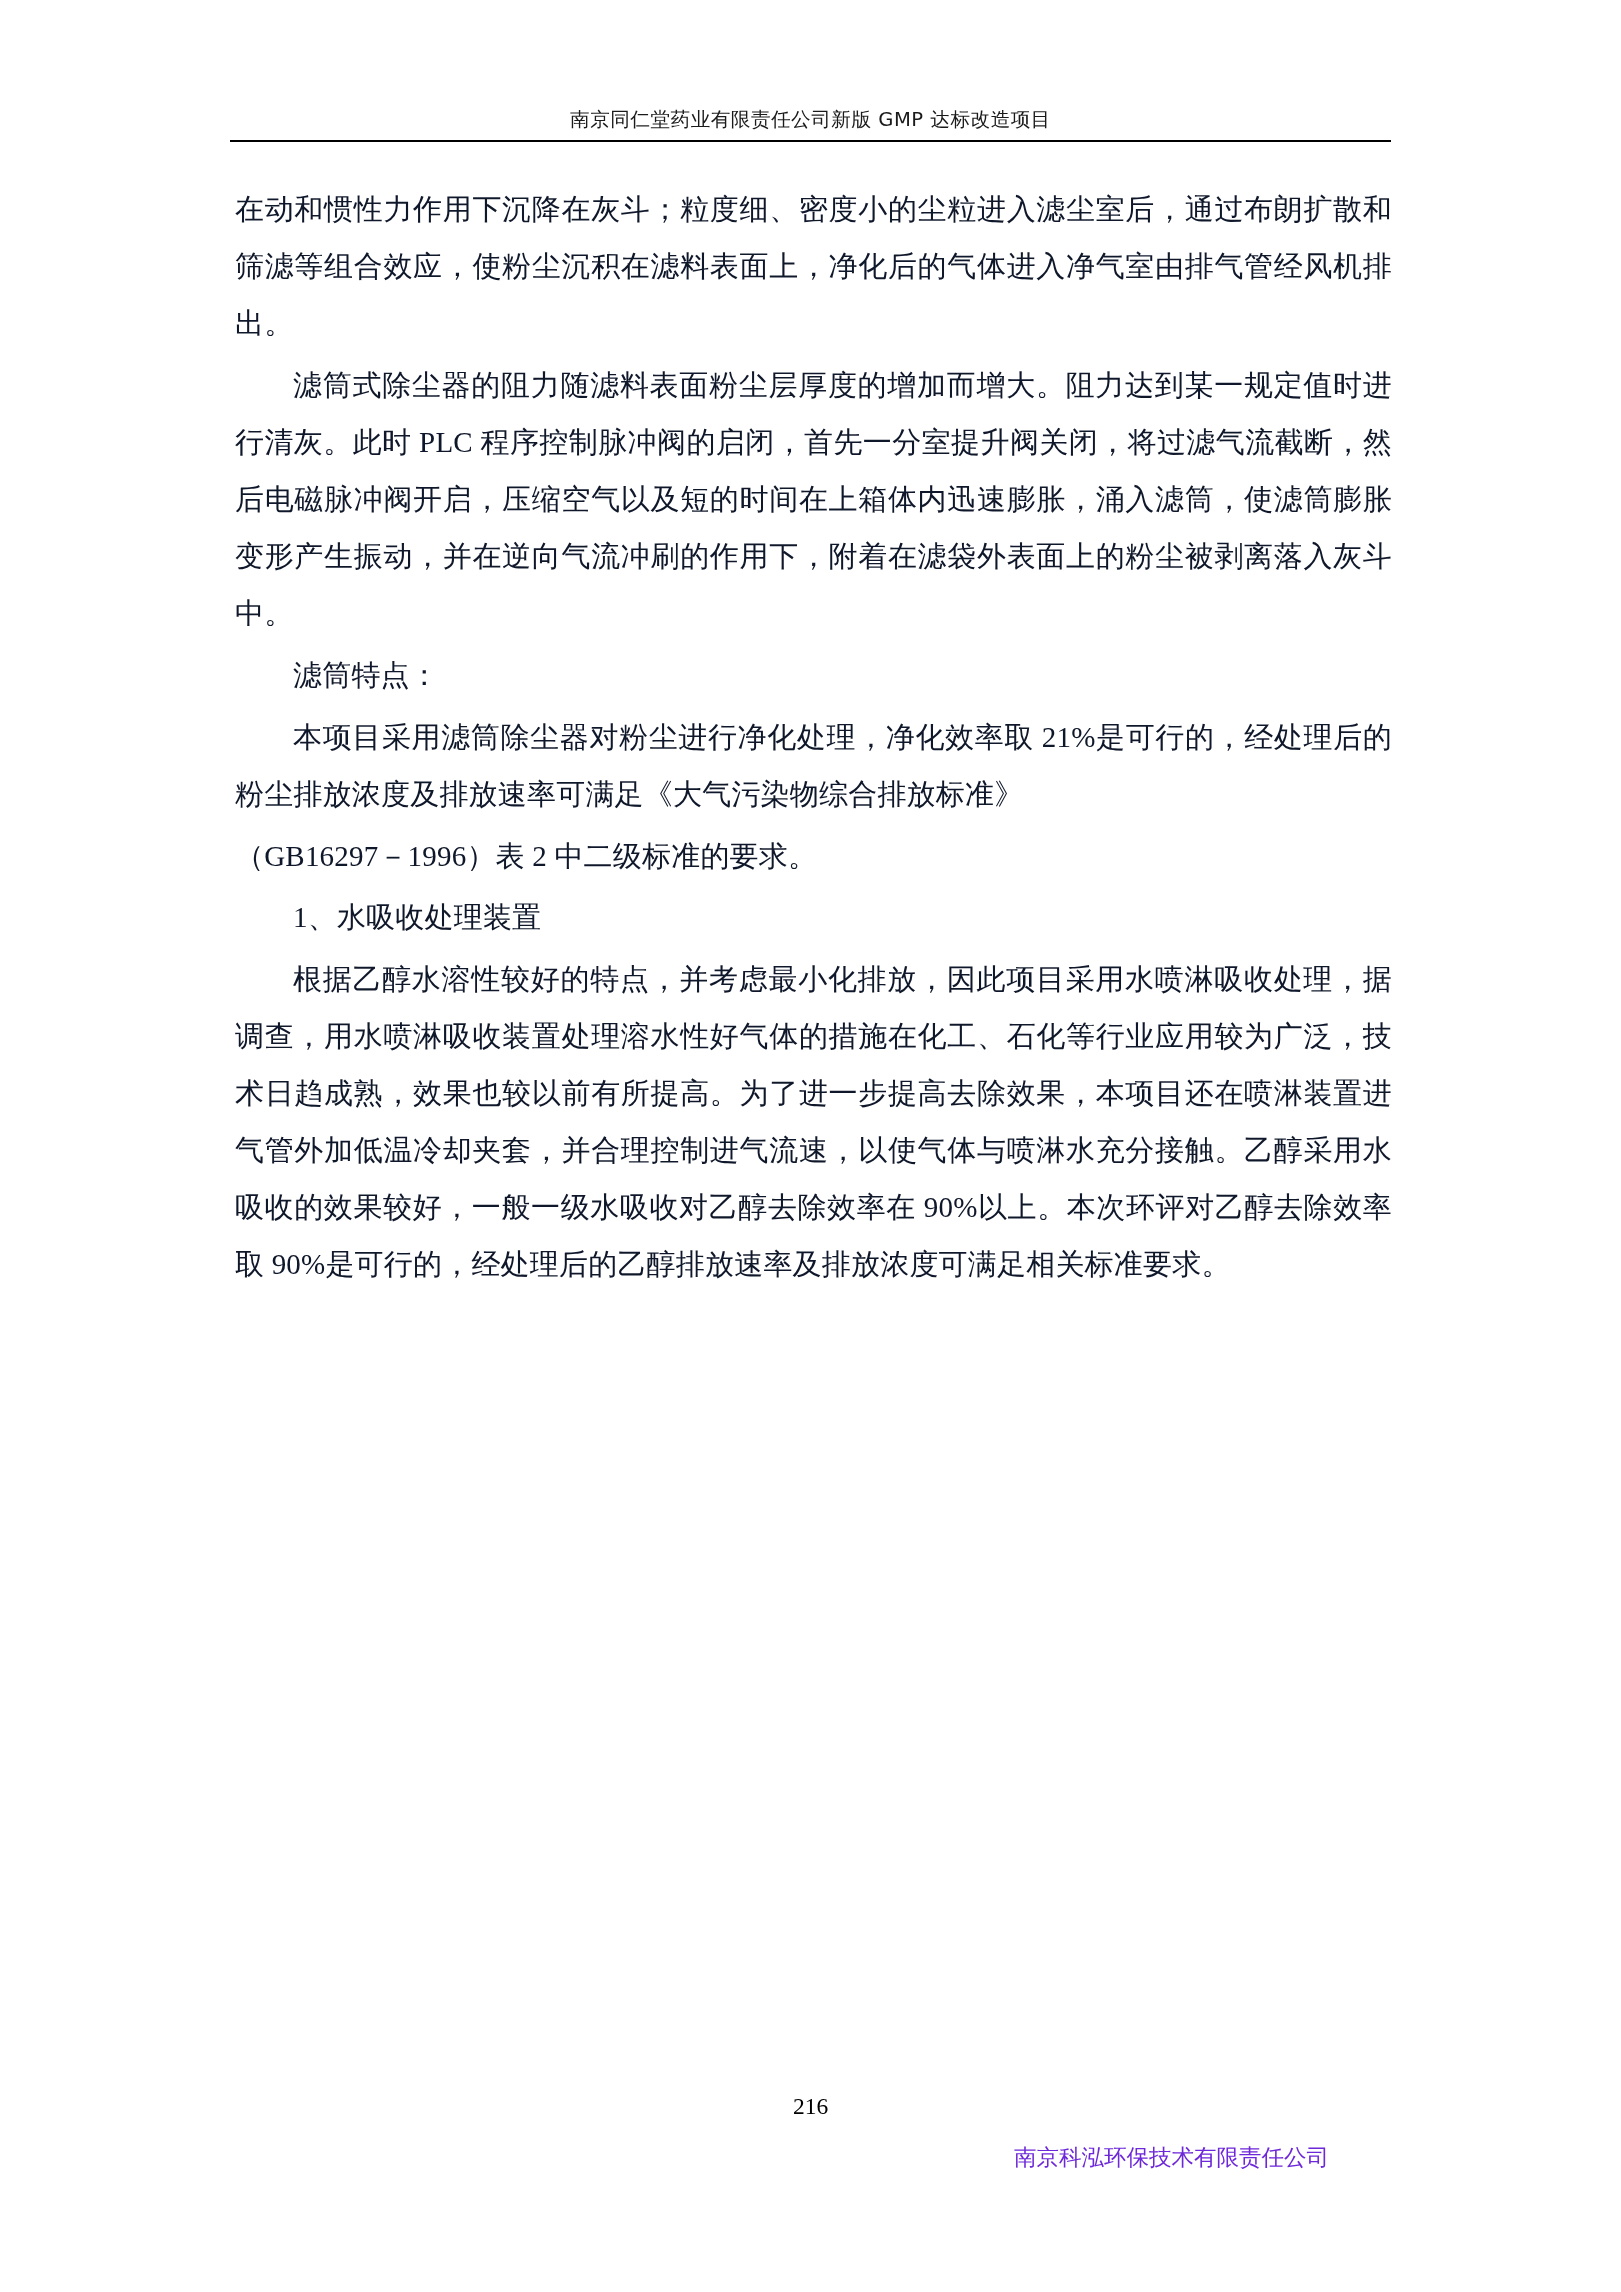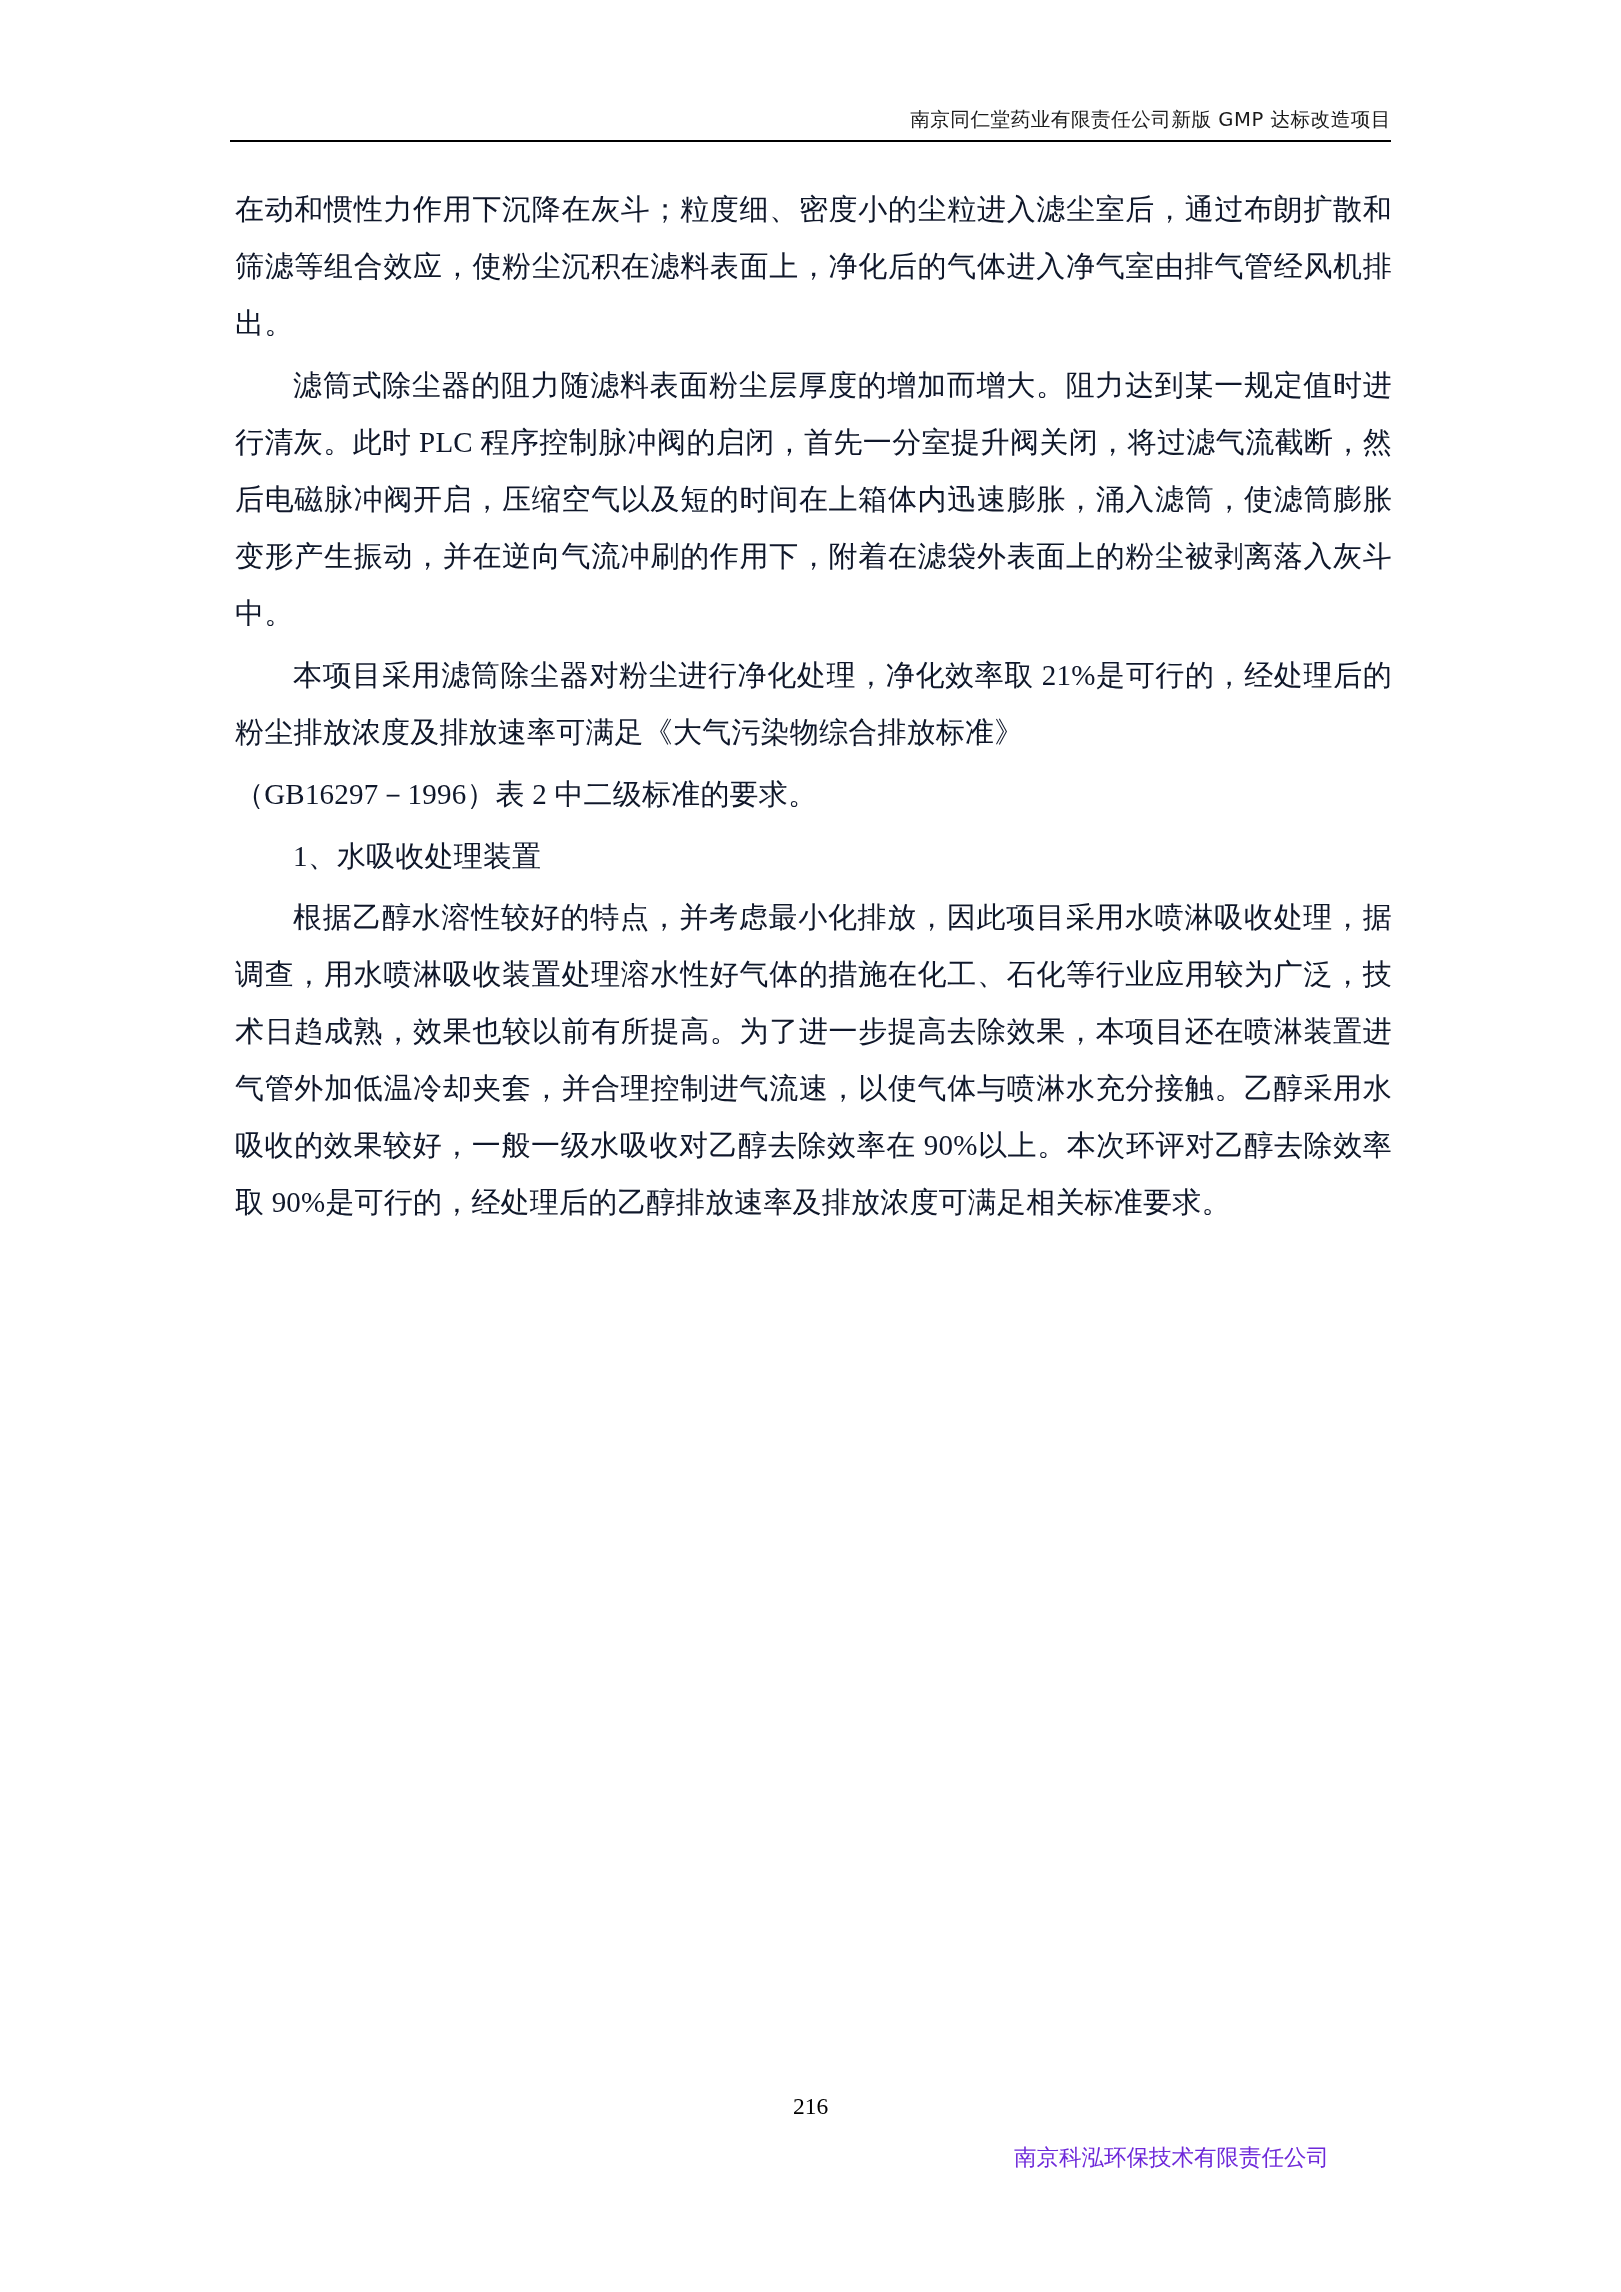--- a/index.html
+++ b/index.html
@@ -16,21 +16,21 @@
     box-sizing: border-box;
     font-family: "Liberation Serif", serif;
     color: #000000;
     overflow: hidden;
   }
   .header {
     position: absolute;
     left: 230px;
     top: 106px;
     width: 1161px;
-    text-align: right;
+    text-align: center;
     font-family: "DejaVu Sans", sans-serif;
     font-size: 19.6px;
     letter-spacing: 0.5px;
     color: #1a1a1a;
   }
   .header-rule {
     position: absolute;
     left: 230px;
     top: 140px;
     width: 1161px;
@@ -83,20 +83,21 @@
 <body>
 
 <div class="page">
 
   <div class="header">南京同仁堂药业有限责任公司新版 GMP 达标改造项目</div>
   <div class="header-rule"></div>
 
   <div class="content">
     <p class="para noindent">在动和惯性力作用下沉降在灰斗；粒度细、密度小的尘粒进入滤尘室后，通过布朗扩散和筛滤等组合效应，使粉尘沉积在滤料表面上，净化后的气体进入净气室由排气管经风机排出。</p>
     <p class="para indent">滤筒式除尘器的阻力随滤料表面粉尘层厚度的增加而增大。阻力达到某一规定值时进行清灰。此时 PLC 程序控制脉冲阀的启闭，首先一分室提升阀关闭，将过滤气流截断，然后电磁脉冲阀开启，压缩空气以及短的时间在上箱体内迅速膨胀，涌入滤筒，使滤筒膨胀变形产生振动，并在逆向气流冲刷的作用下，附着在滤袋外表面上的粉尘被剥离落入灰斗中。</p>
+    <p class="para indent">滤筒特点：</p>
     <p class="para indent">本项目采用滤筒除尘器对粉尘进行净化处理，净化效率取 21%是可行的，经处理后的粉尘排放浓度及排放速率可满足《大气污染物综合排放标准》</p>
     <p class="para noindent">（GB16297－1996）表 2 中二级标准的要求。</p>
     <p class="para indent">1、水吸收处理装置</p>
     <p class="para indent">根据乙醇水溶性较好的特点，并考虑最小化排放，因此项目采用水喷淋吸收处理，据调查，用水喷淋吸收装置处理溶水性好气体的措施在化工、石化等行业应用较为广泛，技术日趋成熟，效果也较以前有所提高。为了进一步提高去除效果，本项目还在喷淋装置进气管外加低温冷却夹套，并合理控制进气流速，以使气体与喷淋水充分接触。乙醇采用水吸收的效果较好，一般一级水吸收对乙醇去除效率在 90%以上。本次环评对乙醇去除效率取 90%是可行的，经处理后的乙醇排放速率及排放浓度可满足相关标准要求。</p>
   </div>
 
   <div class="footer-num">216</div>
   <div class="footer-org">南京科泓环保技术有限责任公司</div>
 
 </div>

